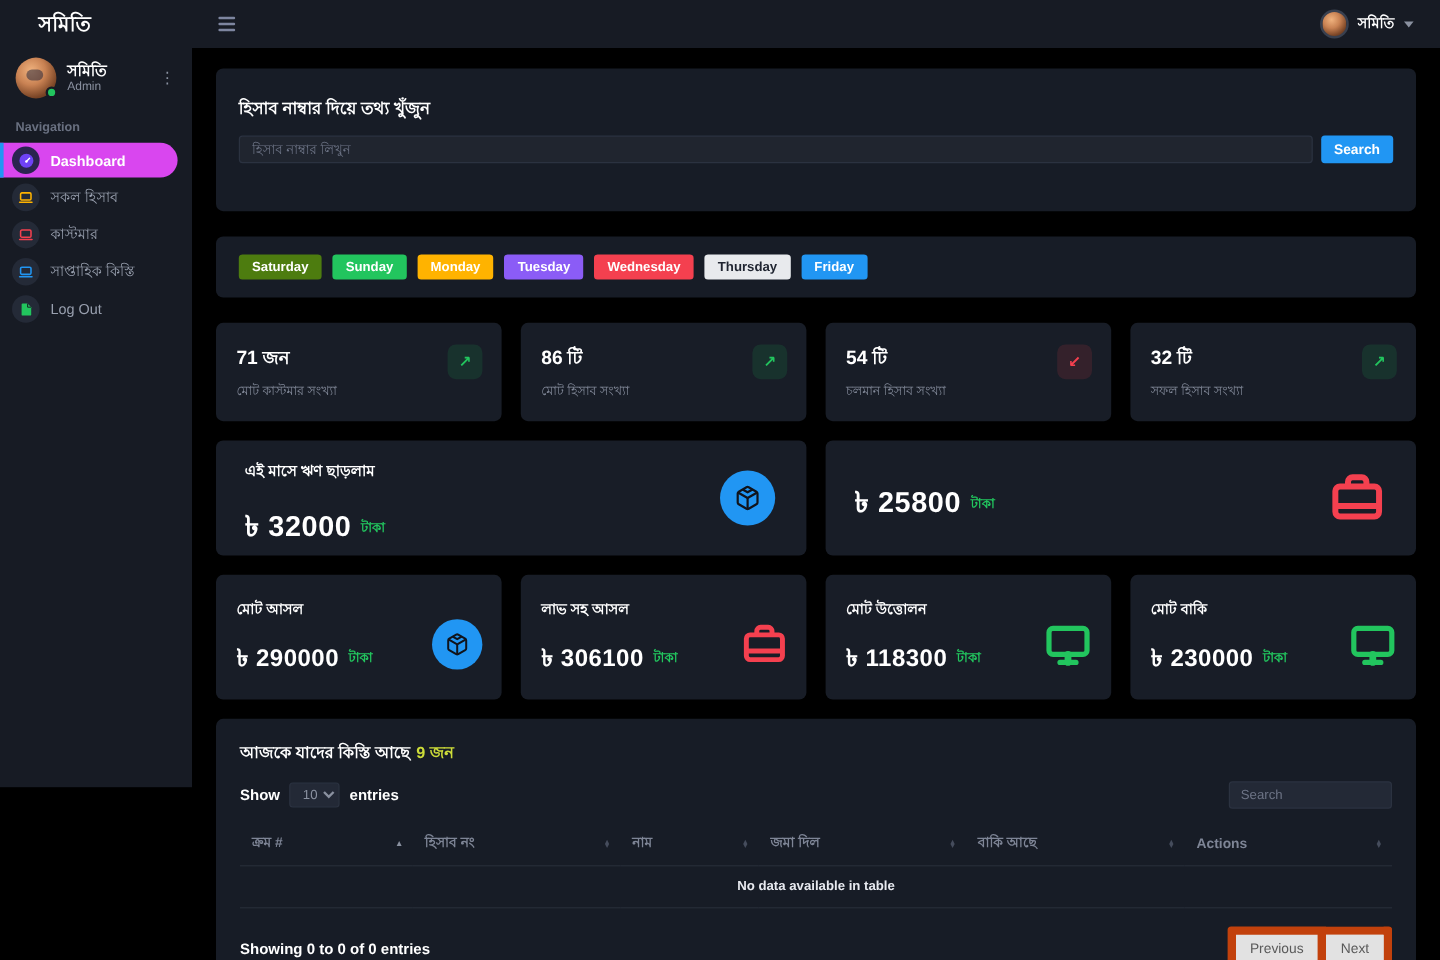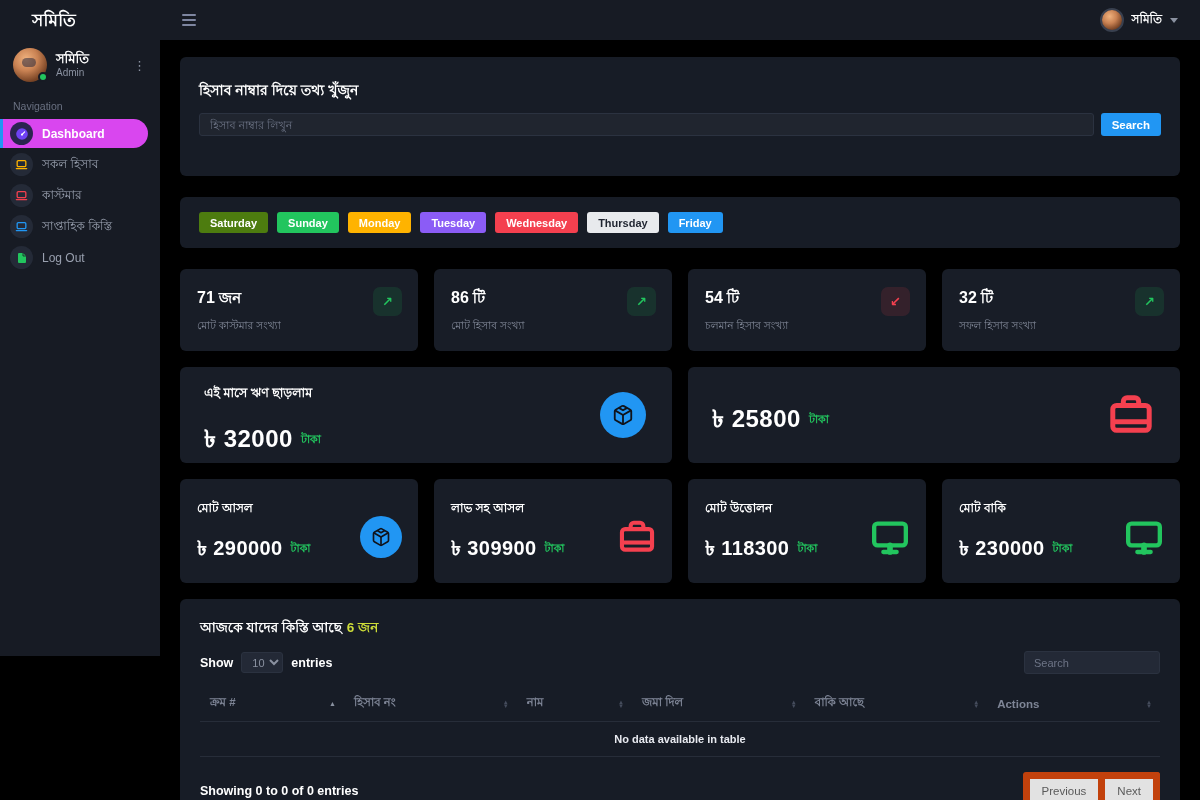--- a/index.html
+++ b/index.html
@@ -12,21 +12,21 @@
   .logo-row { height:42px; display:flex; align-items:center; padding-left:32px; font-size:17px; font-weight:700; letter-spacing:.3px; }
   .profile { display:flex; align-items:center; padding:6px 10px 8px 13px; }
   .avatar { width:34px; height:34px; border-radius:50%; position:relative; flex-shrink:0;
             background:radial-gradient(circle at 38% 32%, #f0b27e 0%, #c98253 38%, #7a4526 72%, #4b2a16 100%); }
   .avatar::after { content:""; position:absolute; left:9px; top:10px; width:14px; height:9px; border-radius:5px; background:rgba(40,40,60,.55); }
   .status-dot { position:absolute; right:-1px; bottom:0; width:10px; height:10px; border-radius:50%; background:#22c55e; border:2px solid #171b24; }
   .profile-info { margin-left:9px; line-height:1.25; }
   .profile-name { font-size:13px; font-weight:700; }
   .profile-role { font-size:10px; color:#8a91a0; }
   .profile-dots { margin-left:auto; color:#8a91a0; font-size:13px; padding:0 4px; cursor:pointer; }
-  .nav-label { font-size:10.5px; font-weight:400; color:#697080; padding:10px 13px 6px; }
+  .nav-label { font-size:10.5px; font-weight:700; color:#697080; padding:10px 13px 6px; }
   .nav-item { display:flex; align-items:center; height:29px; padding-left:10px; margin:1px 0; position:relative; color:#99a0af; font-size:12px; cursor:pointer; }
   .nav-item .nav-text { white-space:nowrap; }
   .nav-item.active { background:#d946ef; border-radius:0 15px 15px 0; margin-right:12px; color:#fff; font-weight:700; }
   .nav-item.active::before { content:""; position:absolute; left:0; top:0; bottom:0; width:3px; background:#2196f3; }
   .nav-ic { width:23px; height:23px; border-radius:50%; background:#242a37; display:flex; align-items:center; justify-content:center; margin-right:9px; flex-shrink:0; }
   .nav-item.active .nav-ic { background:#2b2450; }
 
   
   .main { flex:1; display:flex; flex-direction:column; min-width:0; }
   .topbar { height:40px; background:#171b24; display:flex; align-items:center; padding:0 22px; flex-shrink:0; }
@@ -278,21 +278,21 @@
                 <path d="M21 16V8a2 2 0 0 0-1-1.73l-7-4a2 2 0 0 0-2 0l-7 4A2 2 0 0 0 3 8v8a2 2 0 0 0 1 1.73l7 4a2 2 0 0 0 2 0l7-4A2 2 0 0 0 21 16z"></path>
                 <polyline points="7.5 4.21 12 6.81 16.5 4.21"></polyline>
                 <polyline points="3.27 6.96 12 12.01 20.73 6.96"></polyline>
                 <line x1="12" y1="22.08" x2="12" y2="12"></line>
               </svg>
           </div>
         </div>
         <div class="summary-card">
           <div class="summary-title">লাভ সহ আসল</div>
           <div class="amount-line">
-            <span class="amount"><span>৳</span> <span>309900</span></span>
+            <span class="amount"><span>৳</span> <span>306100</span></span>
             <span class="unit-green">টাকা</span>
           </div>
           <div class="card-icon">
             <svg width="38" height="38" viewBox="0 0 24 24" fill="none" stroke="#f4404f" stroke-width="2.6" stroke-linejoin="round">
                 <rect x="2.5" y="7" width="19" height="13" rx="2"></rect>
                 <path d="M16 7V5a2 2 0 0 0-2-2h-4a2 2 0 0 0-2 2v2"></path>
                 <line x1="2.5" y1="15.5" x2="21.5" y2="15.5"></line>
               </svg>
           </div>
         </div>
@@ -320,21 +320,21 @@
             <svg width="40" height="40" viewBox="0 0 24 24" fill="none" stroke="#22c55e" stroke-width="2.6" stroke-linecap="round">
                 <rect x="2.5" y="4" width="19" height="13" rx="2"></rect>
                 <line x1="8" y1="21" x2="16" y2="21"></line>
                 <line x1="12" y1="17" x2="12" y2="21" stroke-width="3.4"></line>
               </svg>
           </div>
         </div>
       </section>
 
       <section class="panel table-panel">
-        <div class="table-title"><span>আজকে যাদের কিস্তি আছে</span><span class="title-count">6 জন</span></div>
+        <div class="table-title"><span>আজকে যাদের কিস্তি আছে</span><span class="title-count">9 জন</span></div>
 
         <div class="table-controls">
           <span>Show</span>
           <select class="page-size"><option>10</option></select>
           <span>entries</span>
           <input class="tbl-search" type="text" placeholder="Search" style="">
         </div>
 
         <table class="data">
           <thead>

